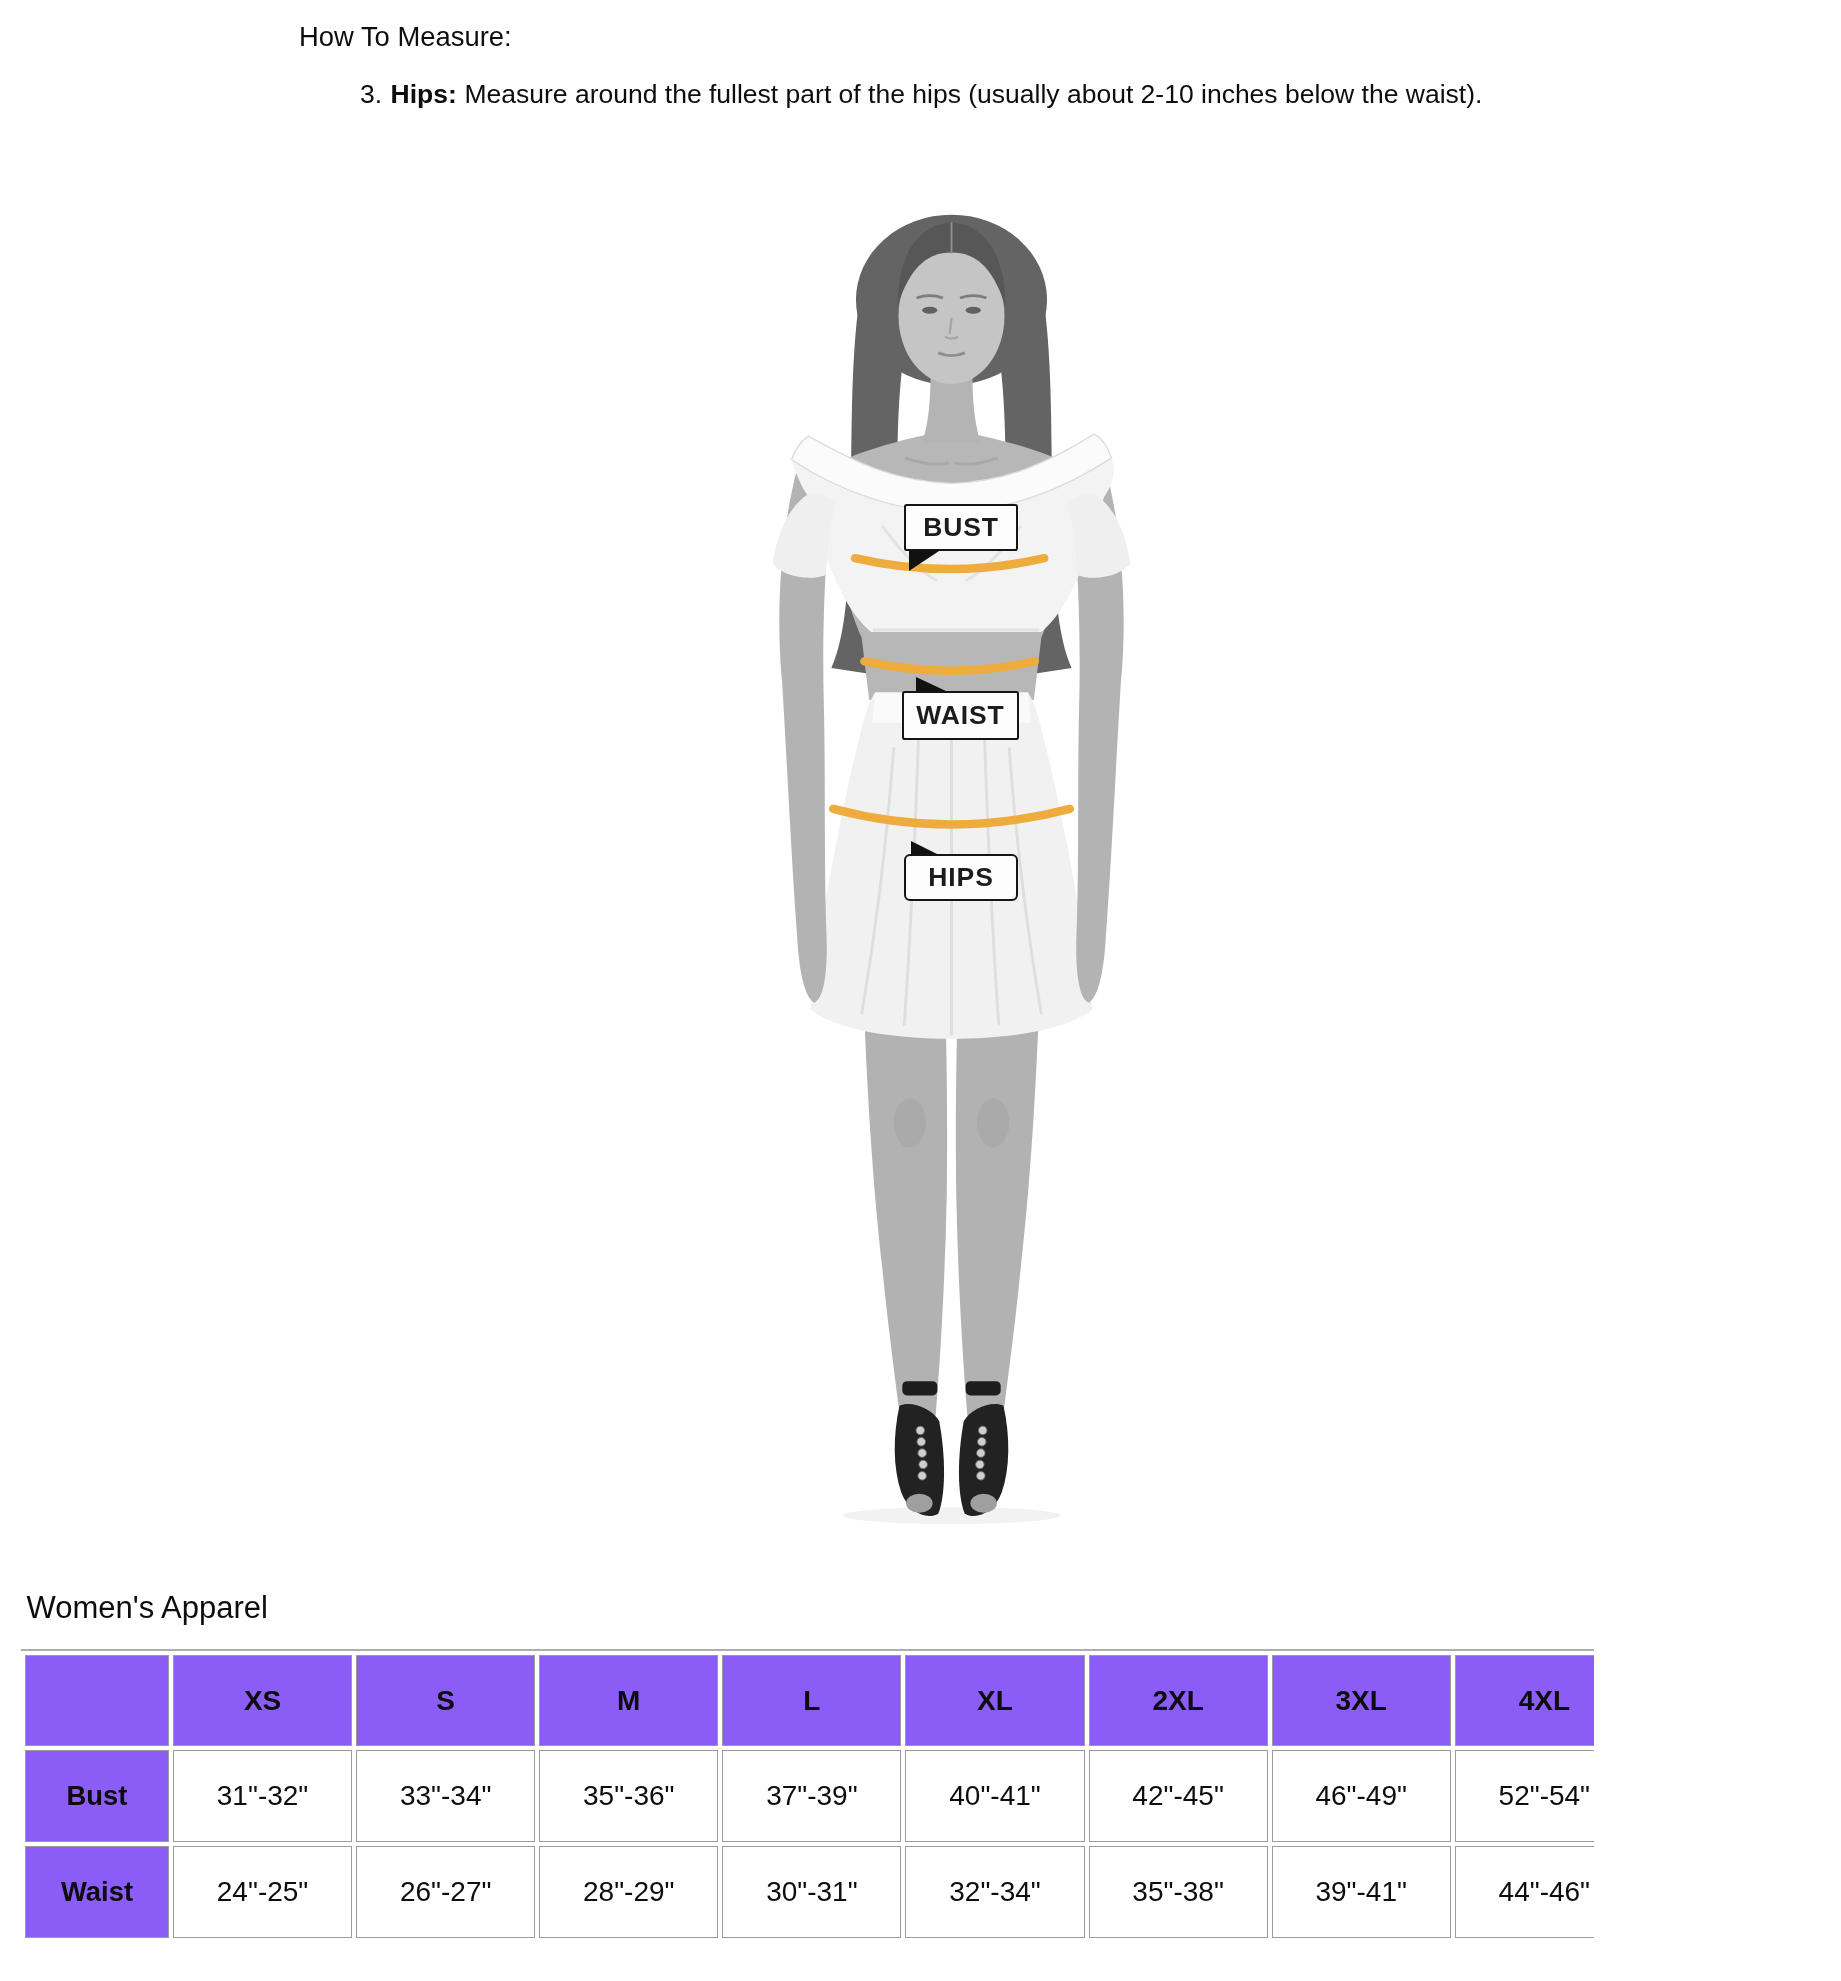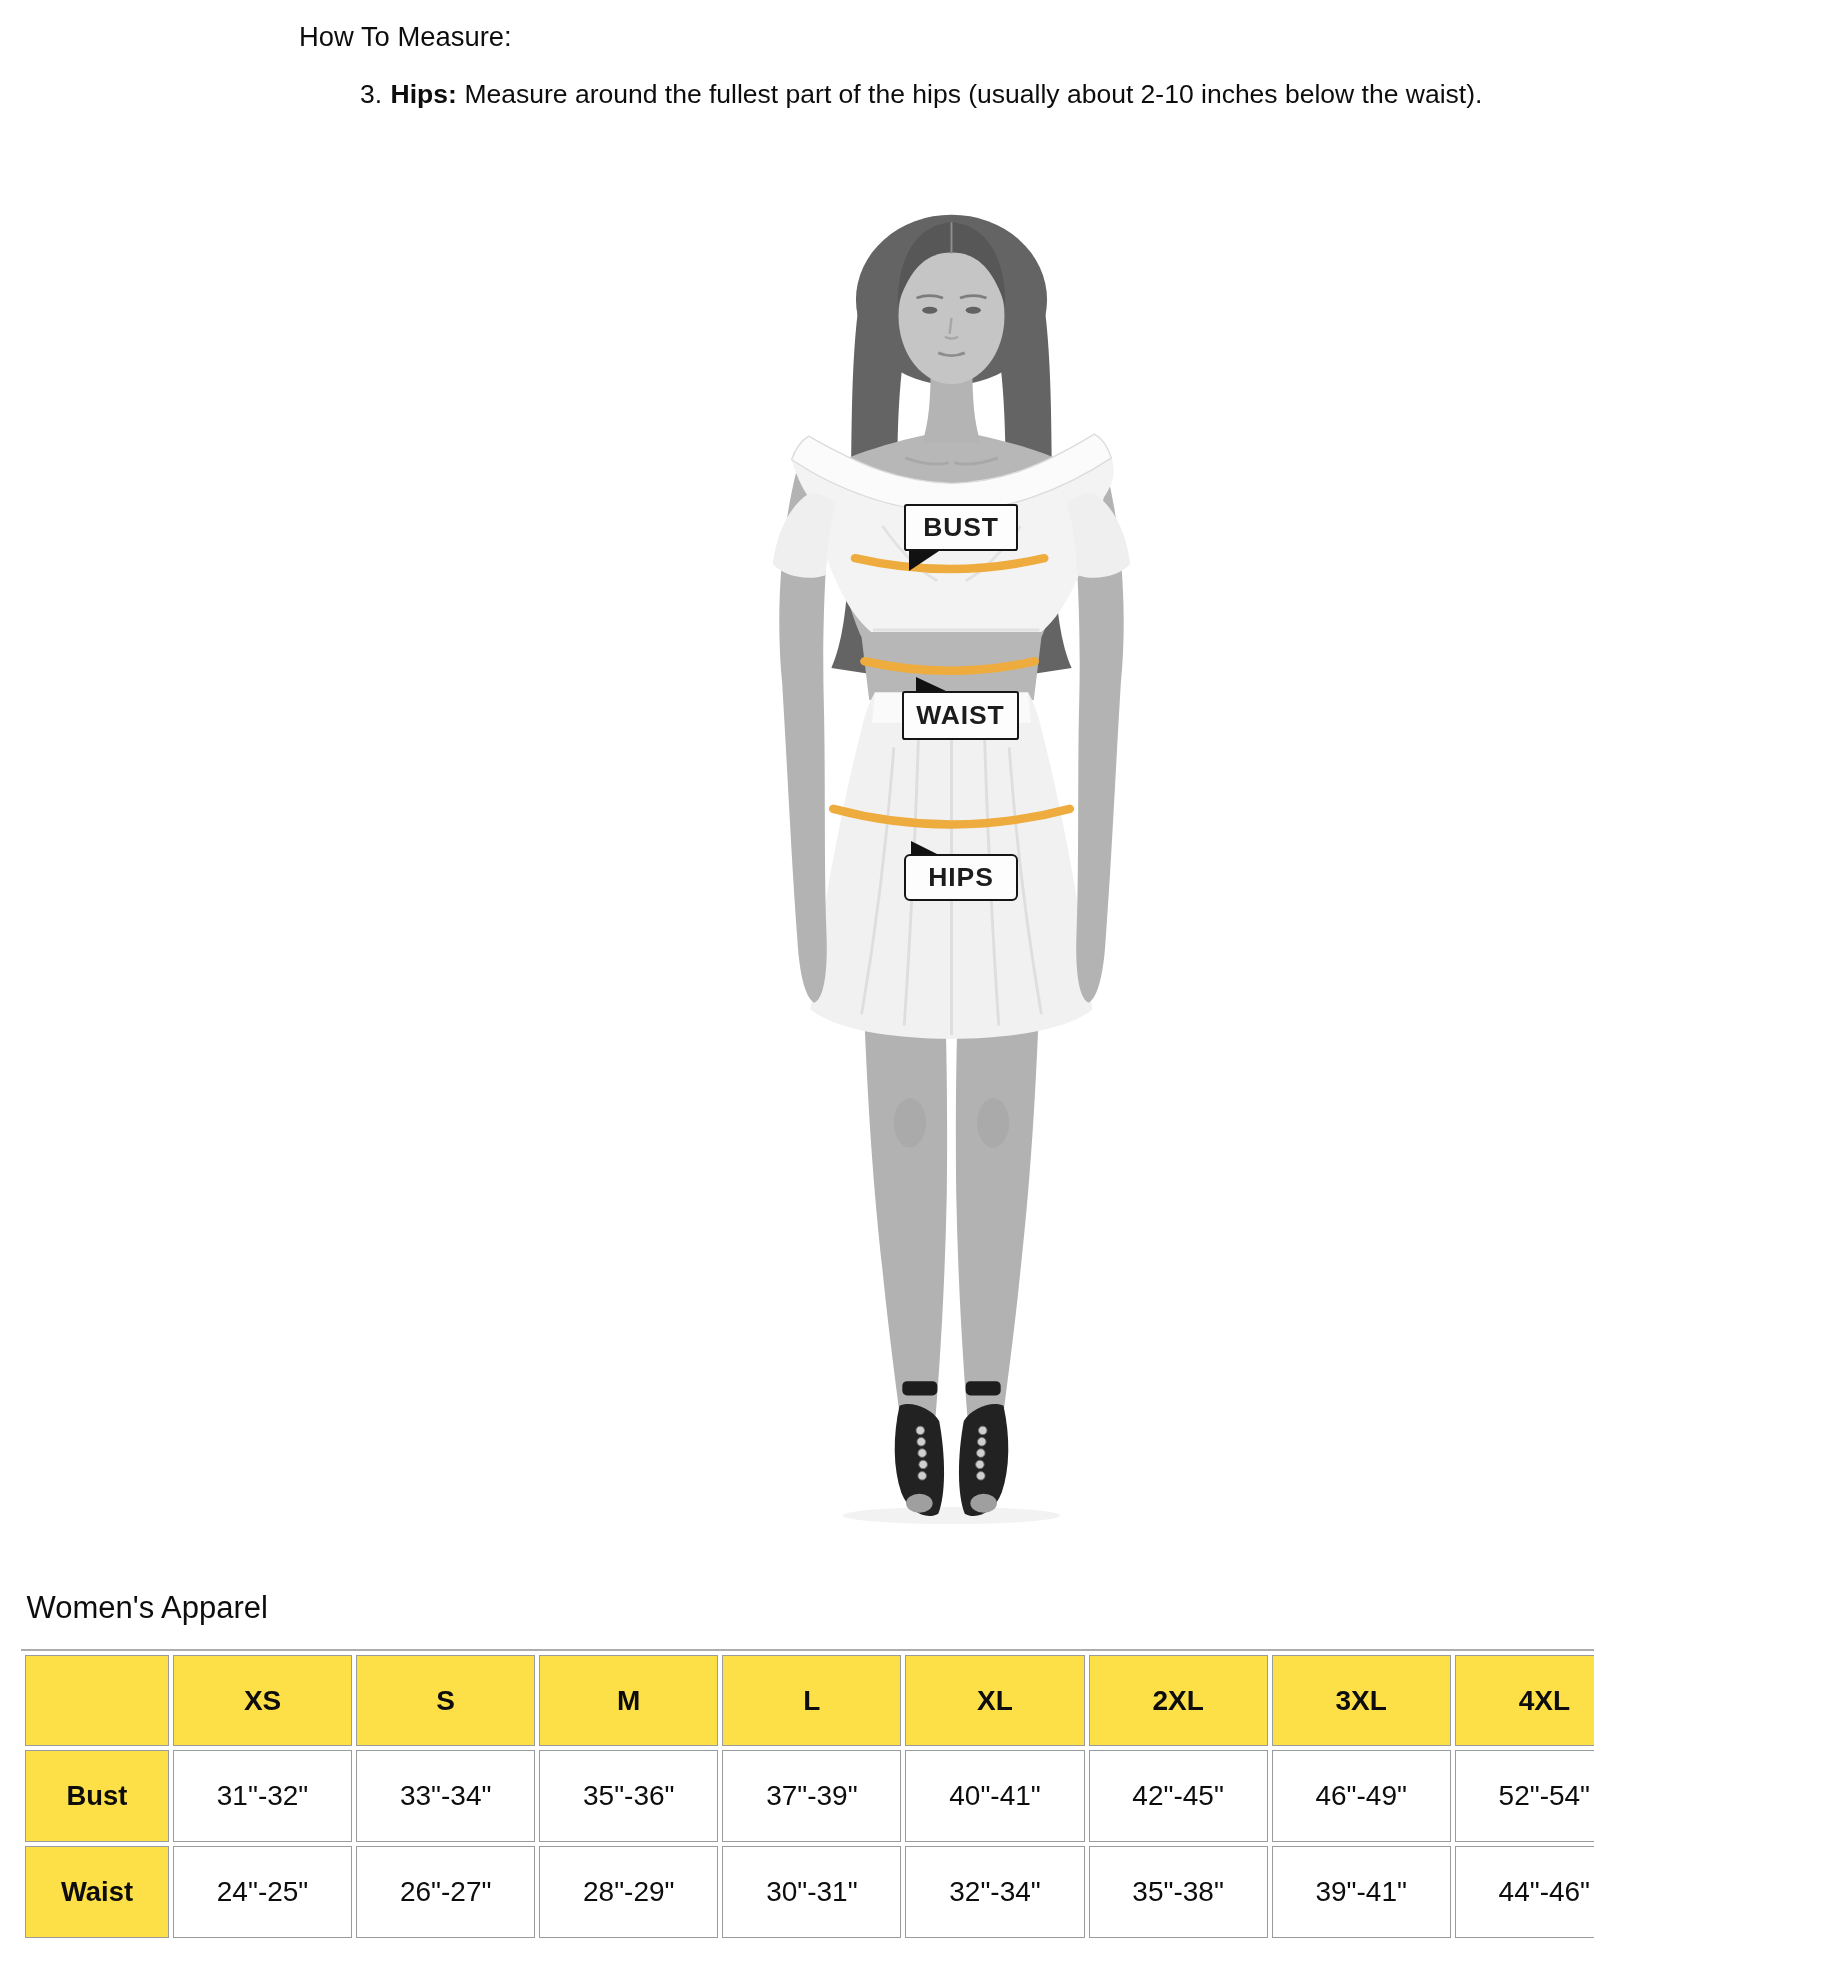--- a/index.html
+++ b/index.html
@@ -30,21 +30,21 @@
   .note { position:absolute; left:0; top:1526px; width:1842px; text-align:center; font-size:25.6px; }
   .section-title { position:absolute; left:26.5px; top:1590px; font-size:31px; font-weight:400; }
 
   table.size-table { position:absolute; left:21px; top:1649px; width:1800px;
                      border-collapse:separate; border-spacing:4.7px; table-layout:fixed;
                      border-top:2.8px solid #adadad; background:#fff; }
   table.size-table td { border:0.9px solid #9b9b9b; text-align:center; vertical-align:middle;
                         font-size:28px; background:#fff; overflow:hidden; }
   table.size-table tr.hdr-row td { height:91px; font-weight:700; }
   table.size-table tr.data-row td { height:92px; }
-  table.size-table td.gray { background:#fde047; }
+  table.size-table td.gray { background:#8b5cf6; }
   table.size-table td.row-label { font-weight:700; font-size:27.4px; }
 </style>
 </head>
 <body>
 
 <div class="page">
 
   <div class="htm-title">How To Measure:</div>
 
   <div class="steps">

